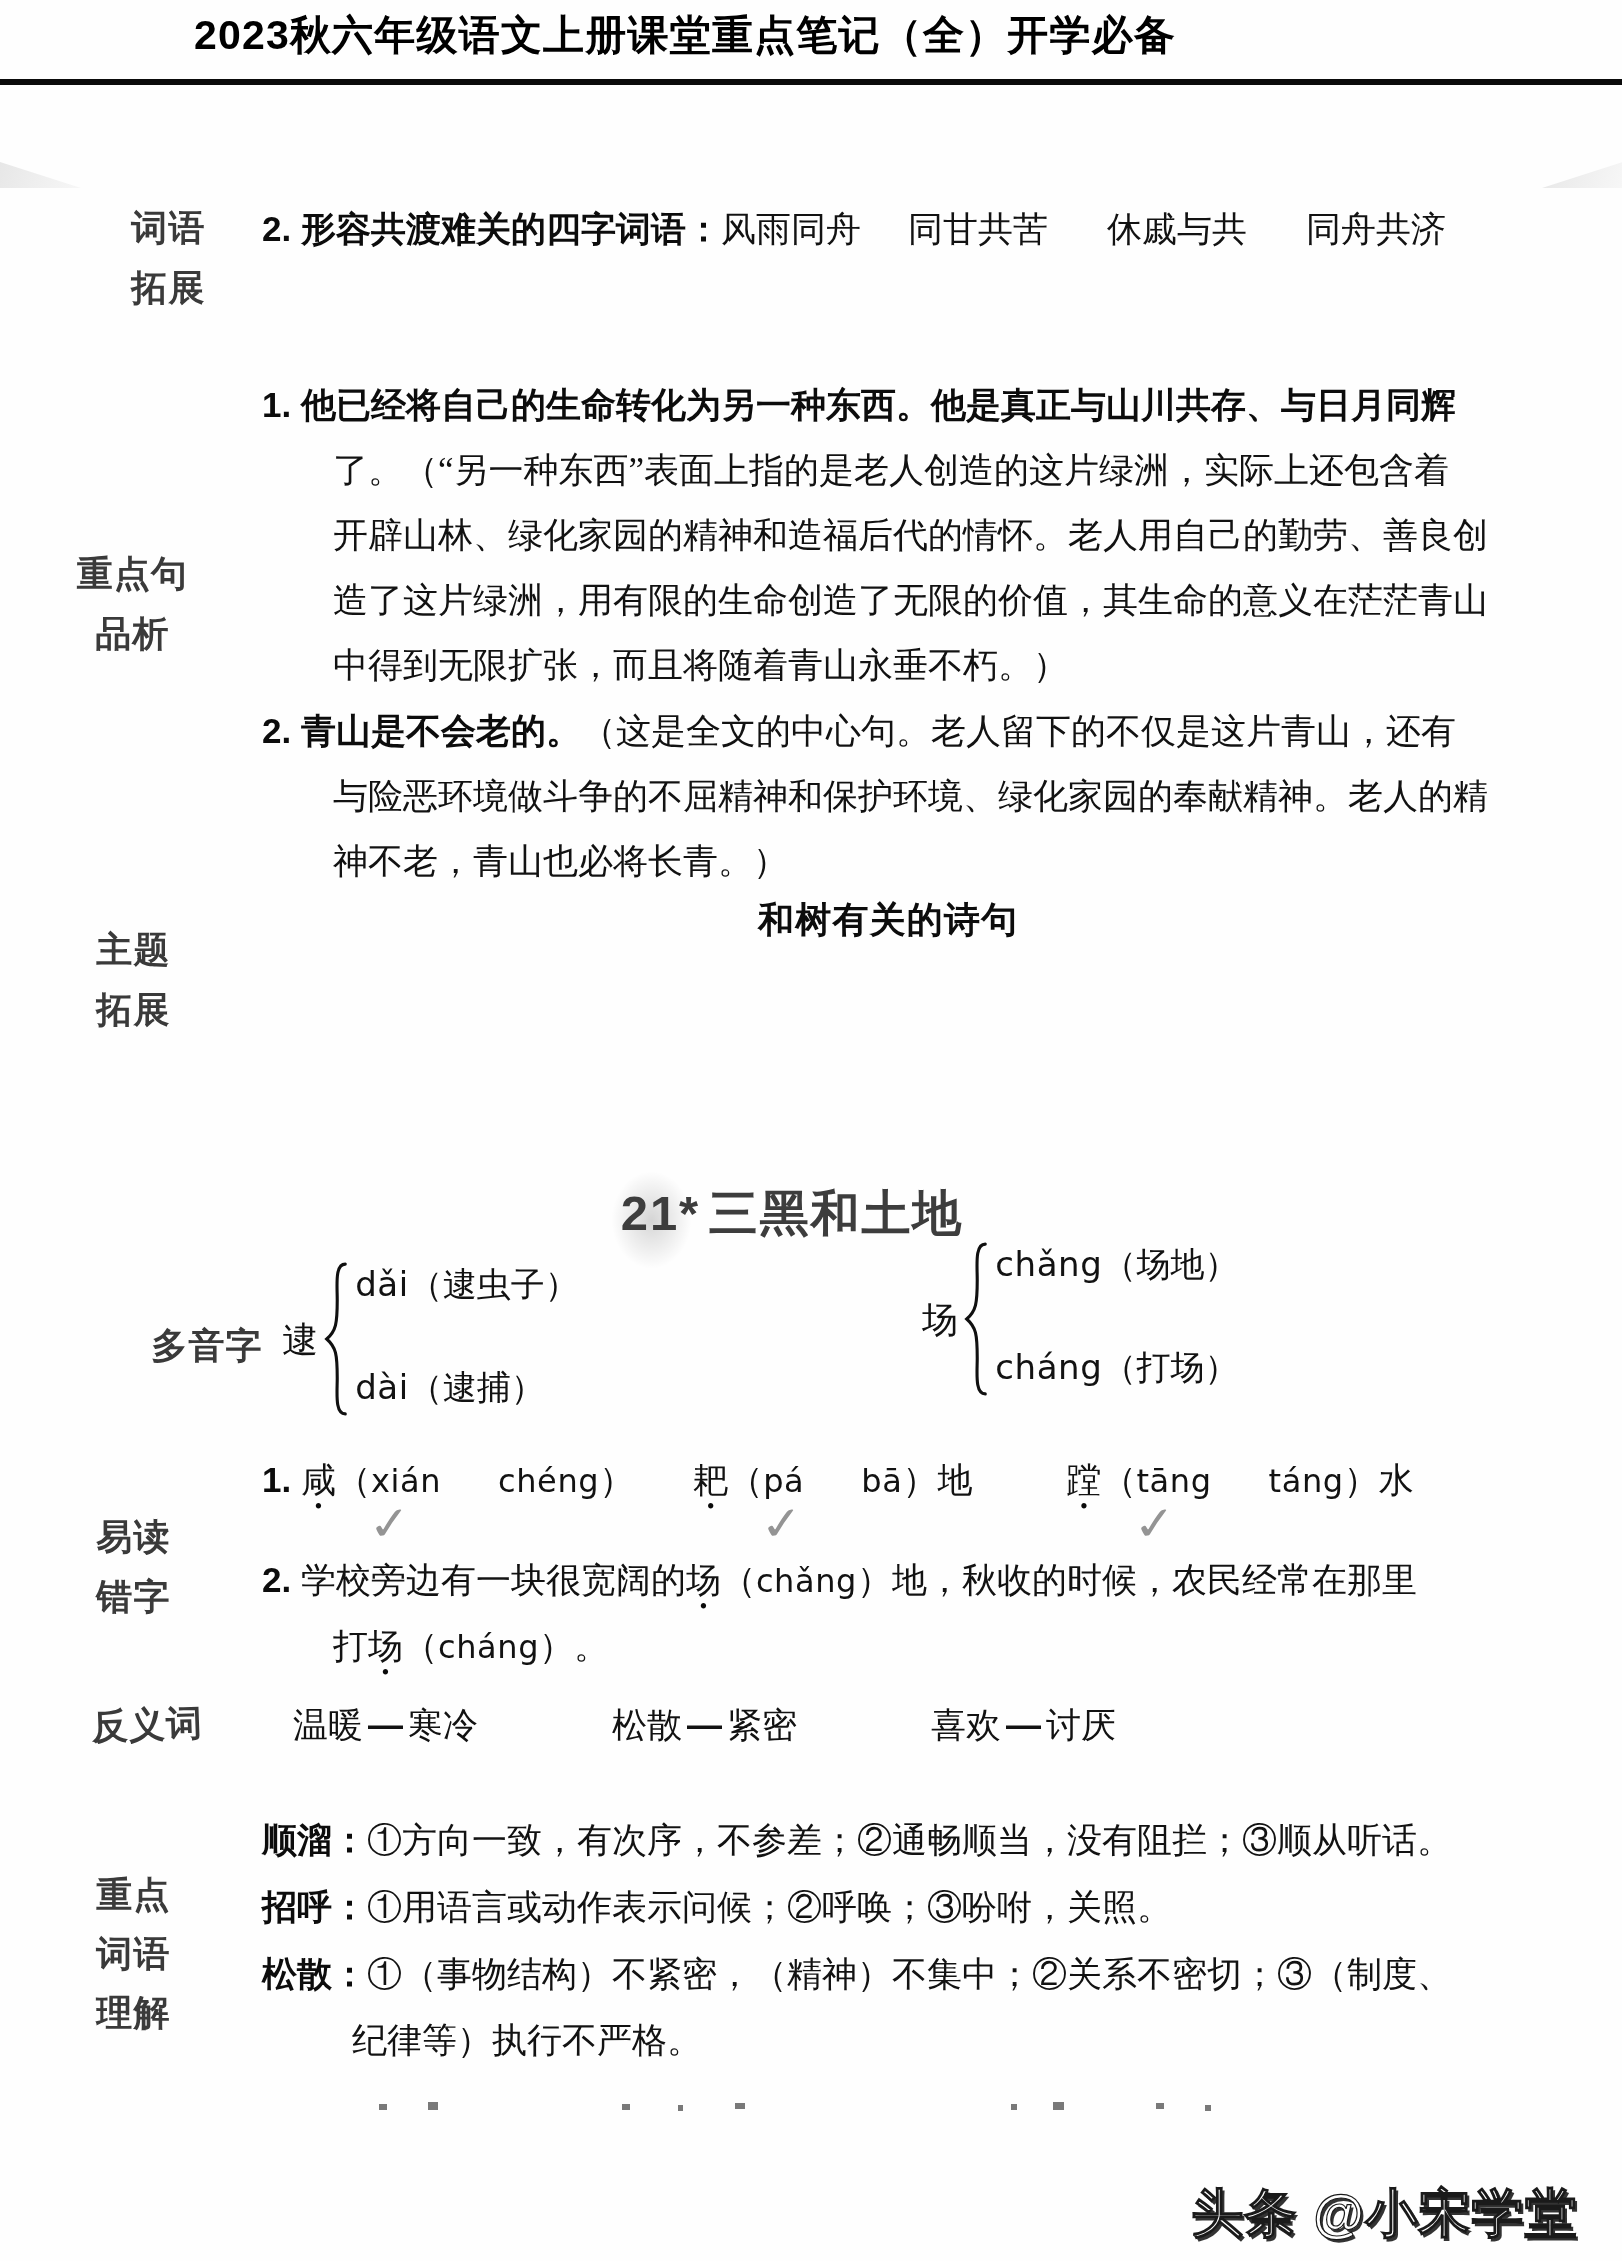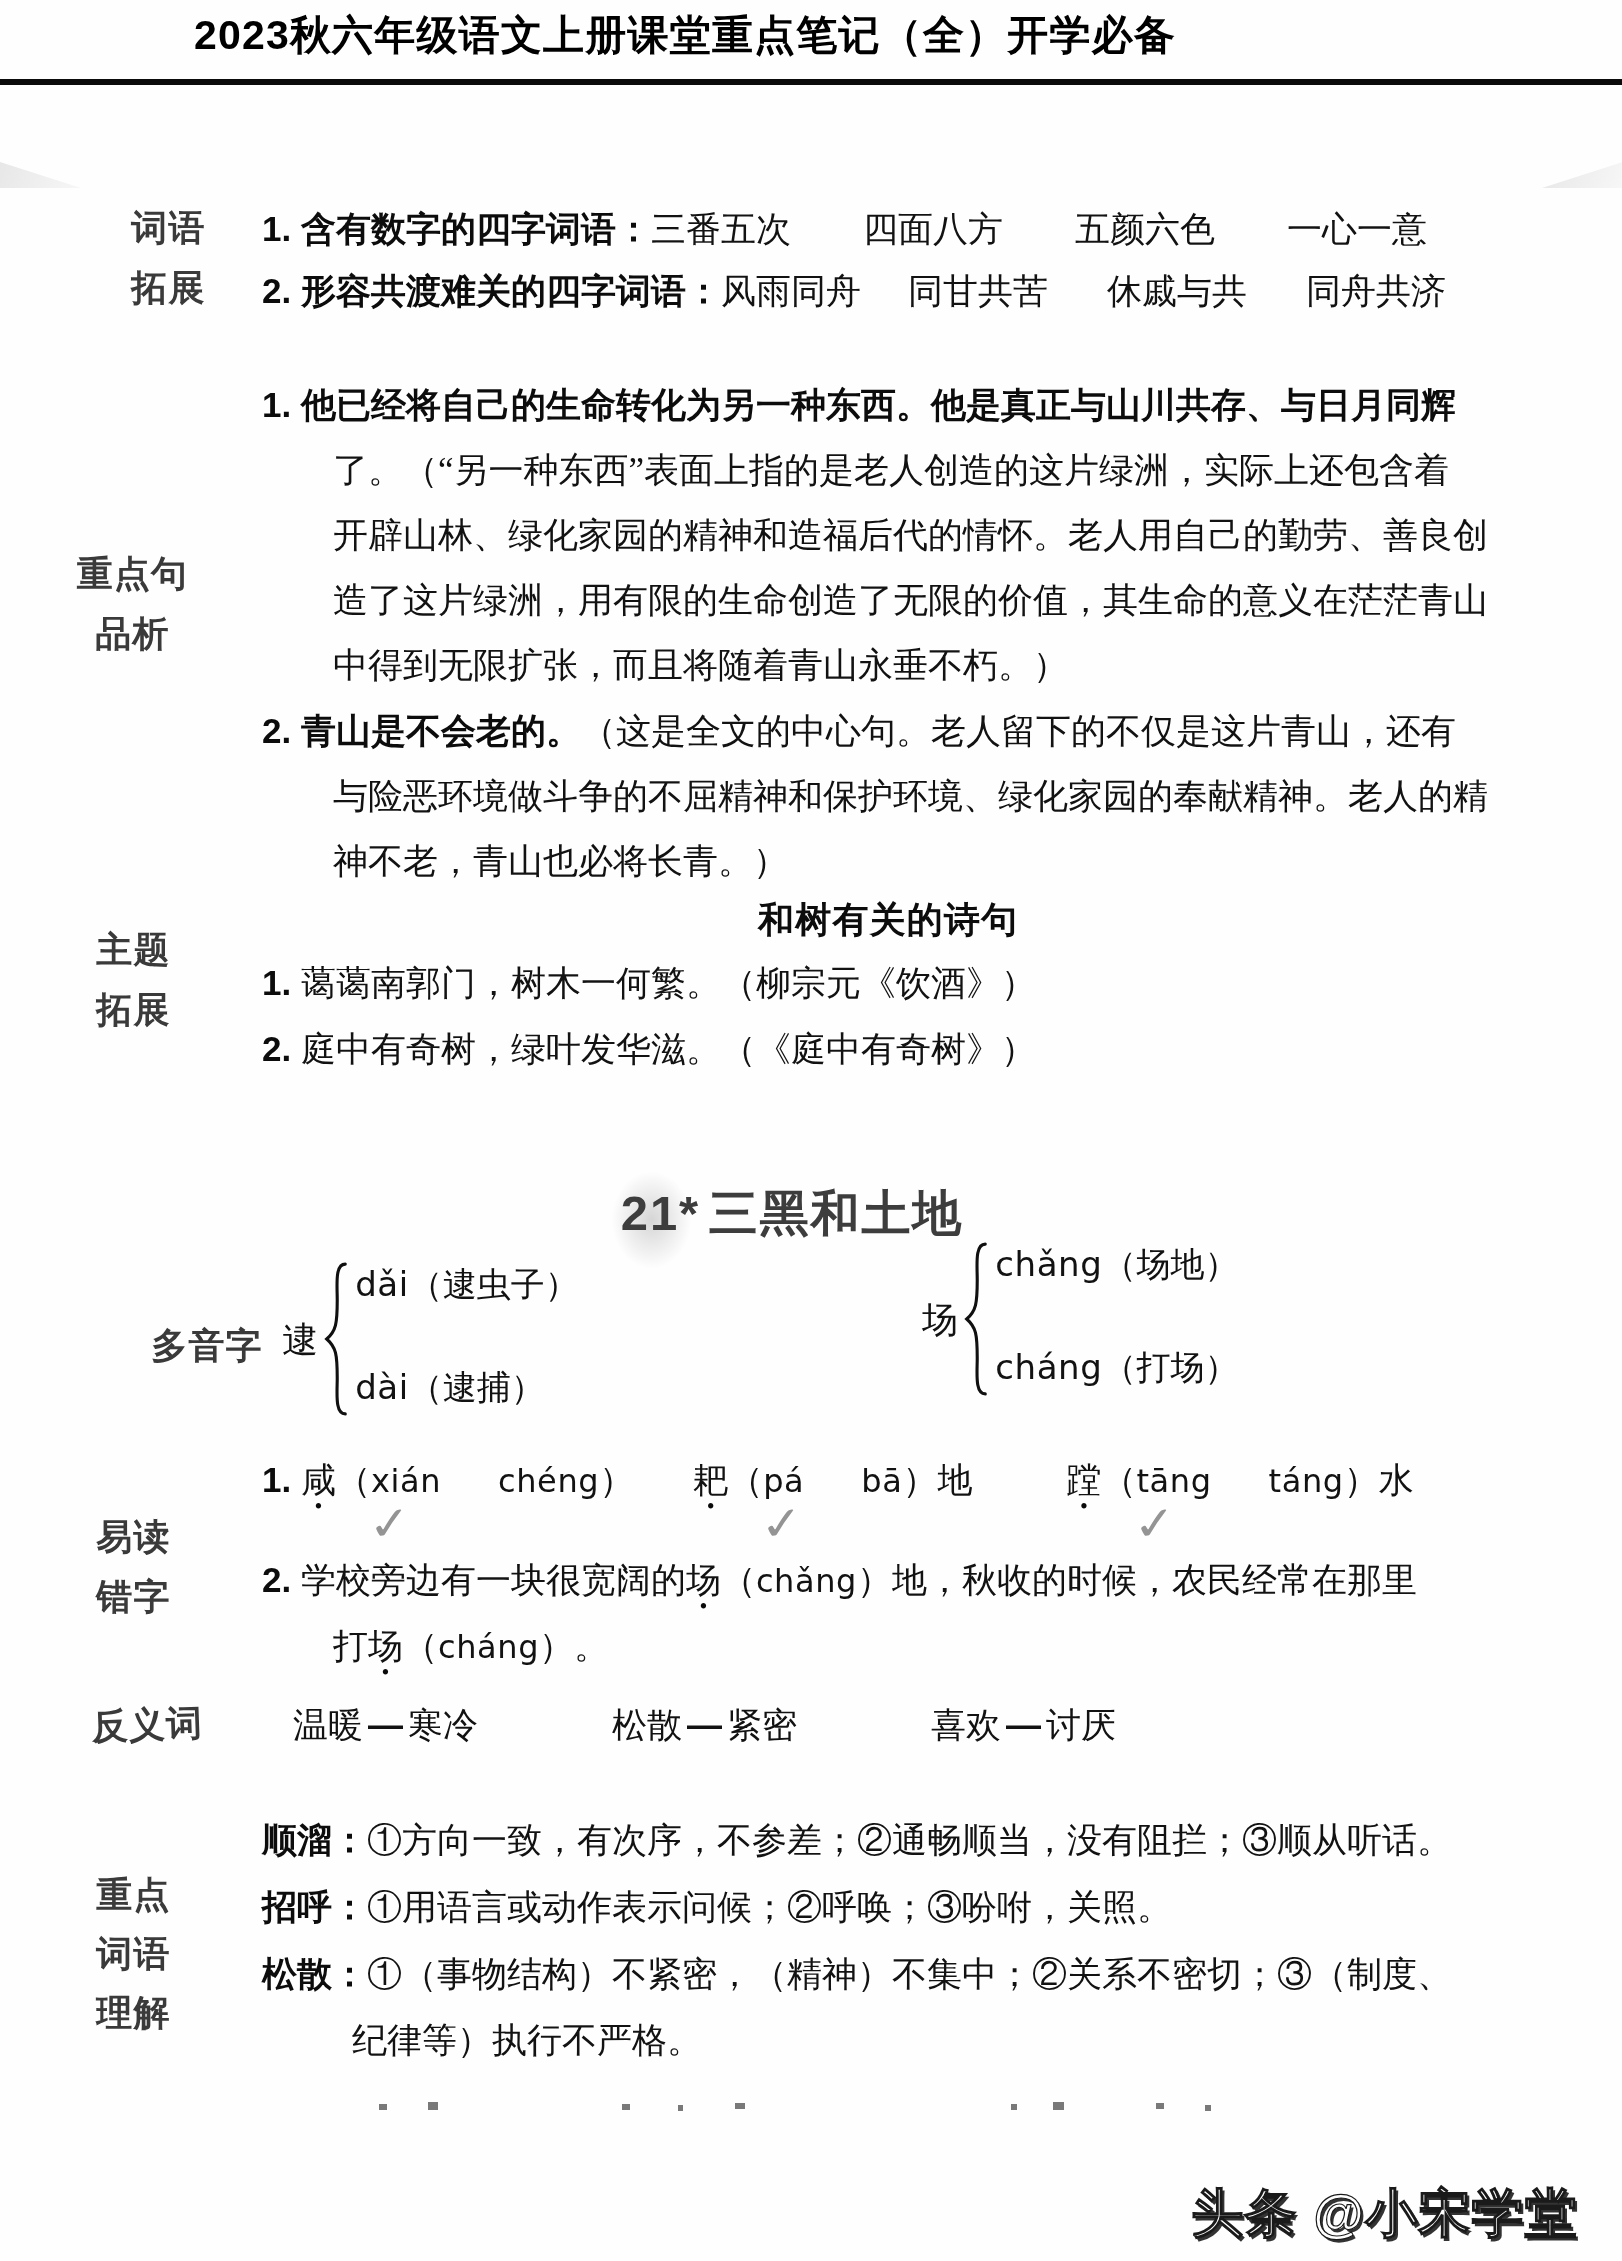--- a/index.html
+++ b/index.html
@@ -94,21 +94,20 @@
   <div class="title abs">2023秋六年级语文上册课堂重点笔记（全）开学必备</div>
   <div class="rule abs"></div>
   <div class="smudge smL abs"></div>
   <div class="smudge smR abs"></div>
 
   <div class="label abs" id="lbl-ciyu">
       <div>词语</div>
       <div>拓展</div>
     </div>
   <div class="seclines abs" id="sec-ciyu">
-      <div class="tl "><span class="num">1. </span><span class="b">含有数字的四字词语：</span><span class="g115">三番五次</span><span class="g115">四面八方</span><span class="g115">五颜六色</span><span>一心一意</span></div>
       <div class="tl "><span class="num">2. </span><span class="b">形容共渡难关的四字词语：</span><span class="g75">风雨同舟</span><span class="g95">同甘共苦</span><span class="g95">休戚与共</span><span>同舟共济</span></div>
     </div>
 
   <div class="label abs" id="lbl-zdj">
       <div>重点句</div>
       <div>品析</div>
     </div>
   <div class="seclines abs" id="sec-zdj">
       <div class="tl "><span class="num">1. </span><span class="b">他已经将自己的生命转化为另一种东西。他是真正与山川共存、与日月同辉</span></div>
       <div class="tl ind"><span>了。（“另一种东西”表面上指的是老人创造的这片绿洲，实际上还包含着</span></div>
@@ -118,24 +117,20 @@
       <div class="tl "><span class="num">2. </span><span class="b">青山是不会老的。</span><span>（这是全文的中心句。老人留下的不仅是这片青山，还有</span></div>
       <div class="tl ind"><span>与险恶环境做斗争的不屈精神和保护环境、绿化家园的奉献精神。老人的精</span></div>
       <div class="tl ind"><span>神不老，青山也必将长青。）</span></div>
     </div>
 
   <div class="label abs" id="lbl-zt">
       <div>主题</div>
       <div>拓展</div>
     </div>
   <div class="zt-heading abs">和树有关的诗句</div>
-  <div class="seclines abs" id="sec-zt">
-      <div class="tl "><span class="num">1. </span><span>蔼蔼南郭门，树木一何繁。（柳宗元《饮酒》）</span></div>
-      <div class="tl "><span class="num">2. </span><span>庭中有奇树，绿叶发华滋。（《庭中有奇树》）</span></div>
-    </div>
 
   <div class="h21 abs"><span class="h21num">21*</span><span>三黑和土地</span></div>
 
   <div class="label abs" id="lbl-dyz">多音字</div>
 
   <div class="mgroup abs" id="mg1">
     <span class="mchar">逮</span>
     <span class="mbrace">
       <svg width="26" height="156" viewBox="0 0 42 250">
           <path d="M36 4 C19 4 23 38 23 62 C23 100 21 112 6 125 C21 138 23 150 23 188 C23 212 19 246 36 246" fill="none" stroke="#101010" stroke-width="5" stroke-linecap="round"></path>

